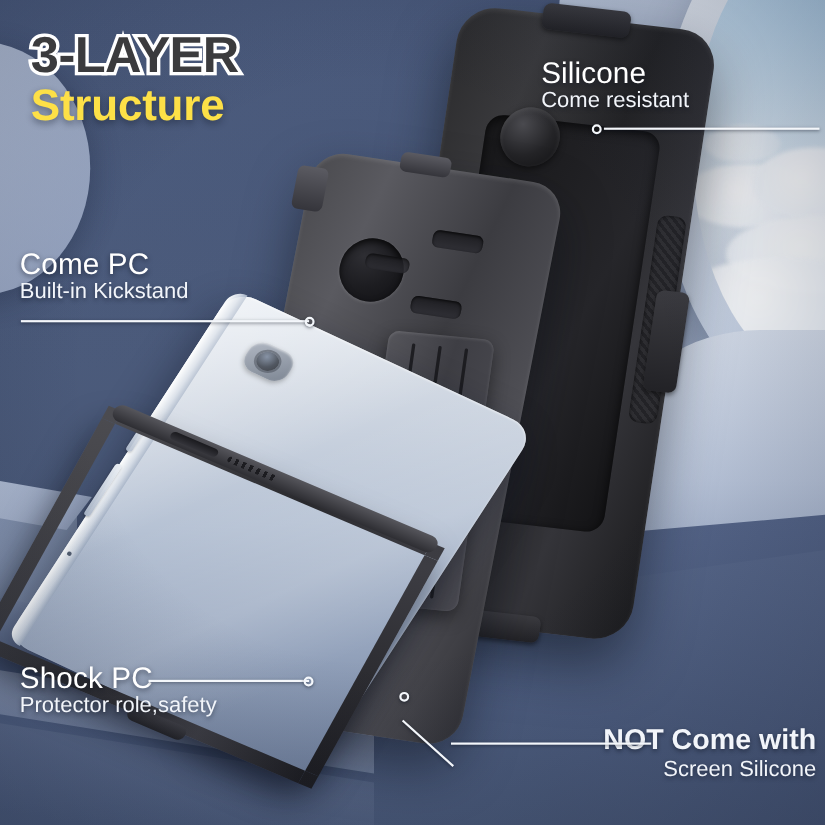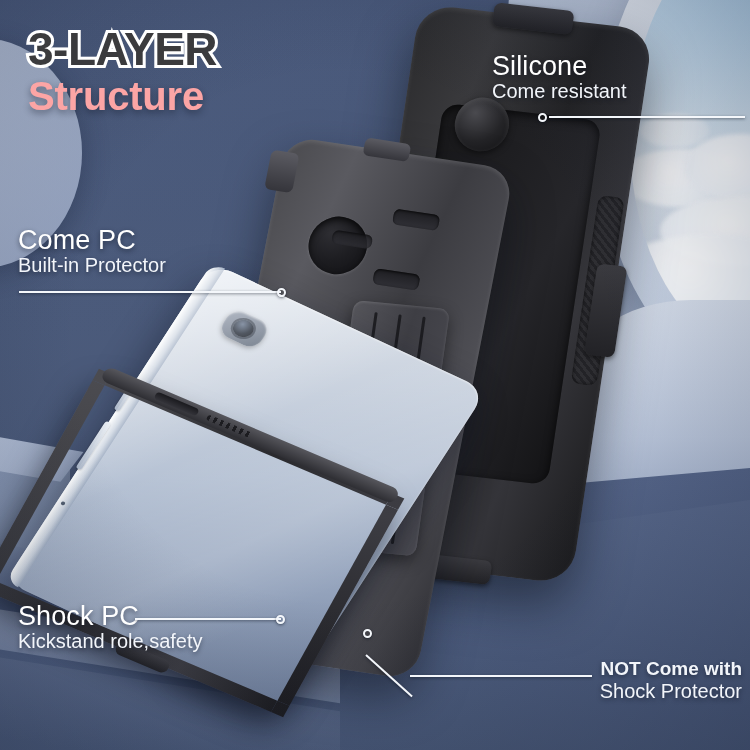--- a/index.html
+++ b/index.html
@@ -304,38 +304,38 @@
     border-radius:7px;
     background:linear-gradient(180deg,#3e3e44,#222226);
   }
 
   
   .callout { position:absolute; }
   .ttl { color:#fff; font-size:27px; line-height:1.05; font-weight:400; letter-spacing:.1px;
          text-shadow:0 2px 5px rgba(12,18,32,.55); white-space:nowrap; }
   .sub { color:#f2f5fa; font-size:20px; line-height:1.15; font-weight:400;
          text-shadow:0 2px 4px rgba(12,18,32,.5); white-space:nowrap; }
-  .sub.bold { font-weight:700; font-size:19px; }
+  .sub.bold { font-weight:700; font-size:26px; }
   .lead { position:absolute; height:2px; background:#f4f7fb;
           box-shadow:0 1px 3px rgba(10,16,30,.5); }
   .dot { position:absolute; width:9px; height:9px; border-radius:50%;
          border:2px solid #f4f7fb; background:transparent;
          box-shadow:0 1px 3px rgba(10,16,30,.55); }
 
   
   #title-wrap { position:absolute; left:28px; top:26px; }
   .t-main {
     font-size:46px; font-weight:700; letter-spacing:-.5px;
     color:#3b3b3d;
     -webkit-text-stroke:6px #ffffff;
     paint-order:stroke fill;
     line-height:1.02;
   }
   .t-sub {
-    font-size:40px; font-weight:700; color:#fca5a5; line-height:1.05;
+    font-size:40px; font-weight:700; color:#fde047; line-height:1.05;
     margin-top:2px; letter-spacing:-.2px;
     text-shadow:0 3px 7px rgba(14,20,36,.45);
   }
 </style>
 </head>
 <body>
 
 <div id="stage">
 
   <div class="bg-base"></div>
@@ -424,33 +424,33 @@
 
   <div class="callout" style="left:492px; top:52px; width:272px; ">
     <div class="ttl">Silicone</div>
     <div class="sub">Come resistant</div>
   </div>
   <div class="lead" style="left:549px; top:116px; width:196px;"></div>
   <div class="dot" style="left:538px; top:113px;"></div>
 
   <div class="callout" style="left:18px; top:226px;">
     <div class="ttl">Come PC</div>
-    <div class="sub">Built-in Protector</div>
+    <div class="sub">Built-in Kickstand</div>
   </div>
   <div class="lead" style="left:19px; top:291px; width:262px;"></div>
   <div class="dot" style="left:277px; top:288px;"></div>
 
   <div class="callout" style="left:18px; top:602px;">
     <div class="ttl">Shock PC</div>
-    <div class="sub">Kickstand role,safety</div>
+    <div class="sub">Protector role,safety</div>
   </div>
   <div class="lead" style="left:135px; top:618px; width:146px;"></div>
   <div class="dot" style="left:276px; top:615px;"></div>
 
   <div class="callout" style="left:470px; top:658px; width:272px; text-align:right;">
     <div class="sub bold">NOT Come with</div>
-    <div class="sub">Shock Protector</div>
+    <div class="sub">Screen Silicone</div>
   </div>
   <div class="lead" style="left:410px; top:675px; width:182px;"></div>
   <div class="lead" style="left:366px; top:654px; width:62px; transform:rotate(42deg); transform-origin:left center;"></div>
   <div class="dot" style="left:363px; top:629px;"></div>
 
 </div>
 
 </body></html>

